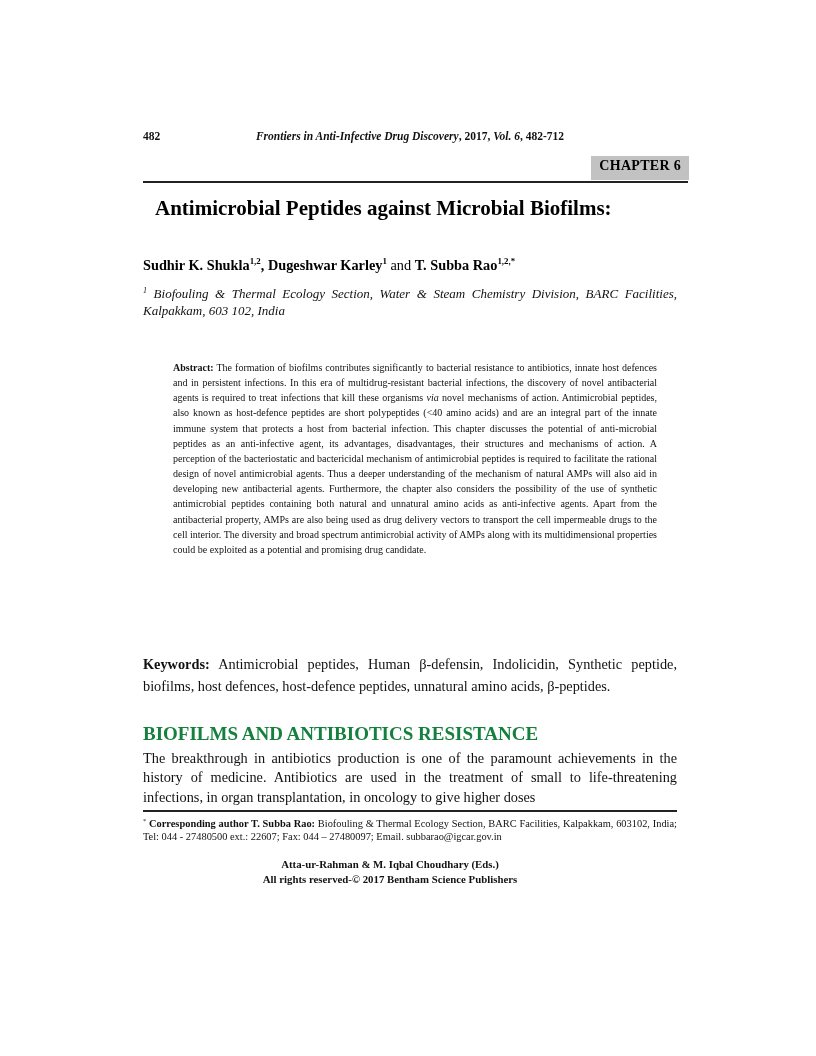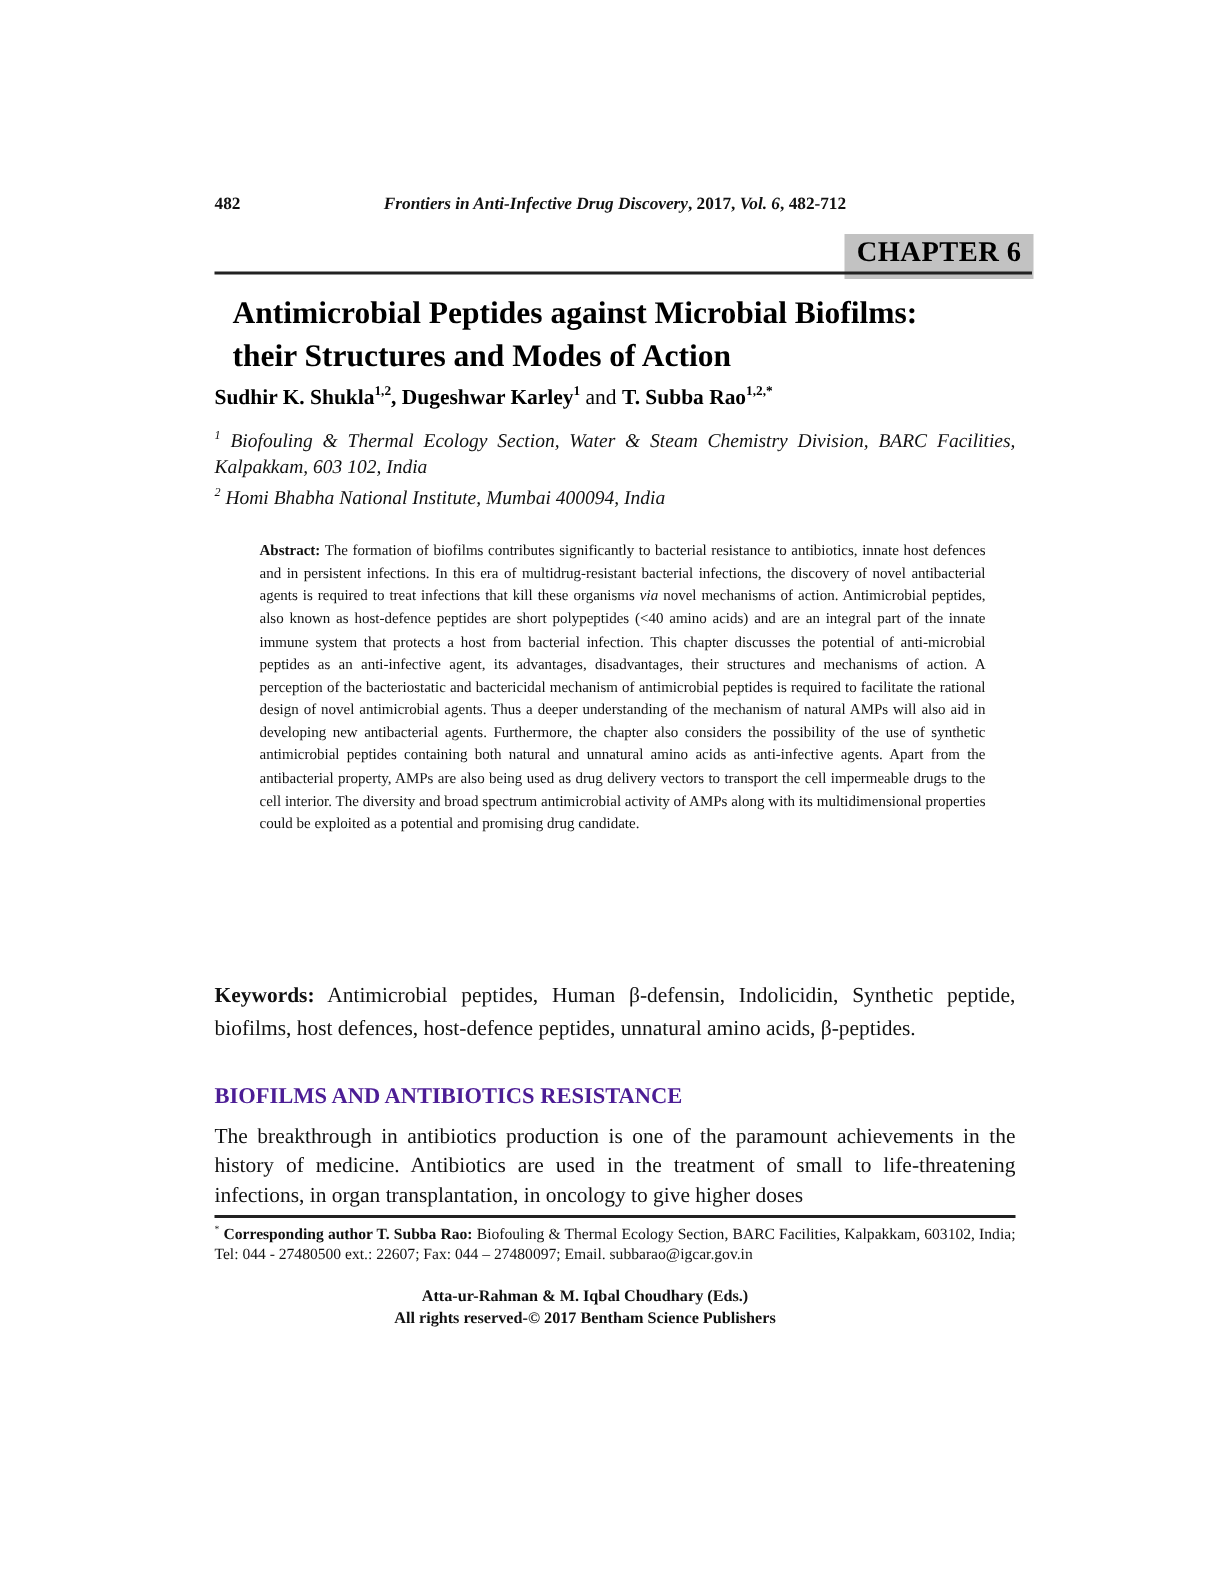--- a/index.html
+++ b/index.html
@@ -13,37 +13,37 @@
   .i { font-style:italic; }
   sup { font-size:62%; vertical-align:super; line-height:0; }
 
   .running-head { position:absolute; top:130px; left:0; width:100%; font-size:11.5px; }
   .page-number { position:absolute; left:0; top:0; font-weight:bold; }
   .rh-center { text-align:center; font-weight:bold; }
 
   .chapter-badge {
     position:absolute; top:156px; right:-12px; z-index:1;
     background:#c2c2c2; color:#000;
-    font-size:19px; font-weight:bold; letter-spacing:0.3px;
+    font-size:14px; font-weight:bold; letter-spacing:0.3px;
     padding:2px 8px 6px 8px;
   }
   .head-rule { position:absolute; top:181px; left:0; width:545px; height:2px; background:#222; z-index:2; }
 
   .article-title { position:absolute; top:194px; left:12px; width:100%; font-size:21px; font-weight:bold; line-height:29px; color:#000; }
 
   .authors { position:absolute; top:257px; left:0; width:100%; font-size:14.3px; color:#000; }
 
   .affiliations { position:absolute; top:285px; left:0; width:100%; font-size:13px; font-style:italic; line-height:17px; text-align:justify; }
   .aff + .aff { margin-top:4px; }
 
   .abstract { position:absolute; top:360px; left:30px; width:484px; font-size:10px; line-height:15.15px; text-align:justify;font-family:Liberation Serif, serif; }
 
   .keywords { position:absolute; top:654px; left:0; width:100%; font-size:14.3px; line-height:21.8px; text-align:justify; }
 
-  .section-heading { position:absolute; top:723px; left:0; width:100%; font-size:15px; font-weight:bold; color:#4c1d95; }
+  .section-heading { position:absolute; top:723px; left:0; width:100%; font-size:19px; font-weight:bold; color:#15803d; }
 
   .body-paragraph { position:absolute; top:749px; left:0; width:100%; font-size:14.3px; line-height:19.3px; text-align:justify; }
 
   .footnote-rule { position:absolute; top:810px; left:0; width:534px; height:1.5px; background:#222; }
   .footnote { position:absolute; top:817px; left:0; width:100%; font-size:10.4px; line-height:13.4px; text-align:justify; }
 
   .page-footer { position:absolute; top:857px; left:0; width:494px; text-align:center; font-size:10.8px; font-weight:bold; line-height:14.6px; }
 </style>
 </head>
 <body>
@@ -52,27 +52,26 @@
   <div class="content">
 
     <div class="running-head">
       <span class="page-number">482</span>
       <div class="rh-center"><span class="b i">Frontiers in Anti-Infective Drug Discovery</span><span class="b">, 2017, </span><span class="b i">Vol. 6</span><span class="b">, 482-712</span></div>
     </div>
 
     <div class="chapter-badge">CHAPTER 6</div>
     <div class="head-rule"></div>
 
-    <h1 class="article-title"><span>Antimicrobial Peptides against Microbial Biofilms:</span><br><span>their Structures and Modes of Action</span></h1>
+    <h1 class="article-title"><span>Antimicrobial Peptides against Microbial Biofilms:</span><br></h1>
 
     <div class="authors"><span class="b">Sudhir K. Shukla</span><sup class="b">1,2</sup><span class="b">, </span><span class="b">Dugeshwar Karley</span><sup class="b">1</sup><span> and </span><span class="b">T. Subba Rao</span><sup class="b">1,2,*</sup></div>
 
     <div class="affiliations">
       <p class="aff"><sup>1</sup> <span>Biofouling &amp; Thermal Ecology Section, Water &amp; Steam Chemistry Division, BARC Facilities, Kalpakkam, 603 102, India</span></p>
-      <p class="aff"><sup>2</sup> <span>Homi Bhabha National Institute, Mumbai 400094, India</span></p>
     </div>
 
     <p class="abstract"><span class="b">Abstract:</span> <span>The formation of biofilms contributes significantly to bacterial resistance to antibiotics, innate host defences and in persistent infections. In this era of multidrug-resistant bacterial infections, the discovery of novel antibacterial agents is required to treat infections that kill these organisms </span><span class="i">via</span><span> novel mechanisms of action. Antimicrobial peptides, also known as host-defence peptides are short polypeptides (&lt;40 amino acids) and are an integral part of the innate immune system that protects a host from bacterial infection. This chapter discusses the potential of anti-microbial peptides as an anti-infective agent, its advantages, disadvantages, their structures and mechanisms of action. A perception of the bacteriostatic and bactericidal mechanism of antimicrobial peptides is required to facilitate the rational design of novel antimicrobial agents. Thus a deeper understanding of the mechanism of natural AMPs will also aid in developing new antibacterial agents. Furthermore, the chapter also considers the possibility of the use of synthetic antimicrobial peptides containing both natural and unnatural amino acids as anti-infective agents. Apart from the antibacterial property, AMPs are also being used as drug delivery vectors to transport the cell impermeable drugs to the cell interior. The diversity and broad spectrum antimicrobial activity of AMPs along with its multidimensional properties could be exploited as a potential and promising drug candidate.</span></p>
 
     <p class="keywords"><span class="b">Keywords:</span> <span>Antimicrobial peptides, Human β-defensin, Indolicidin, Synthetic peptide, biofilms, host defences, host-defence peptides, unnatural amino acids, β-peptides.</span></p>
 
     <h2 class="section-heading">BIOFILMS AND ANTIBIOTICS RESISTANCE</h2>
 
     <p class="body-paragraph">The breakthrough in antibiotics production is one of the paramount achievements in the history of medicine. Antibiotics are used in the treatment of small to life-threatening infections, in organ transplantation, in oncology to give higher doses</p>
 

